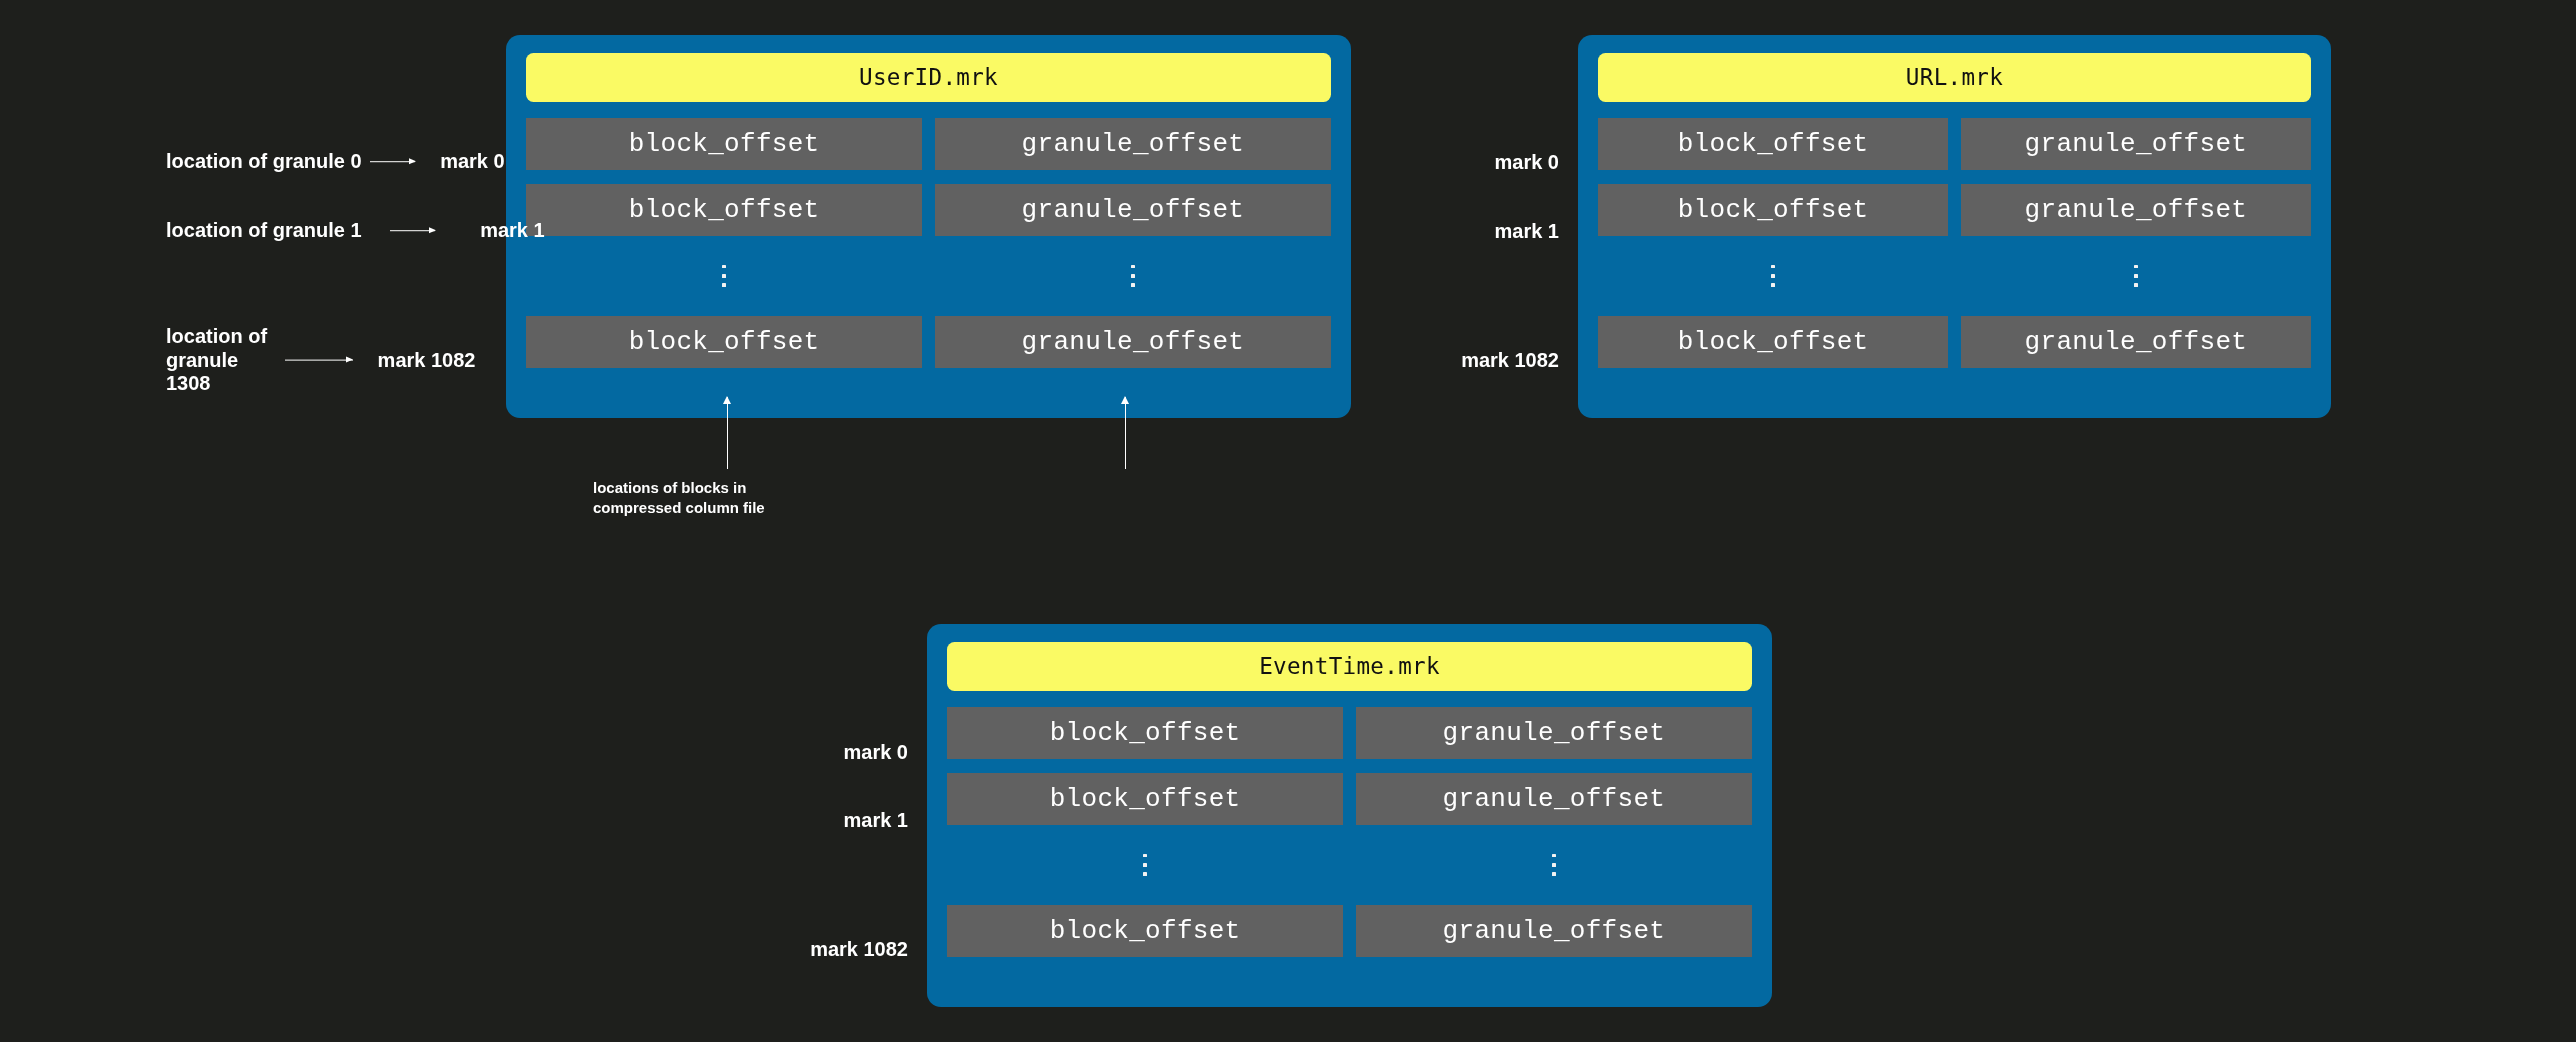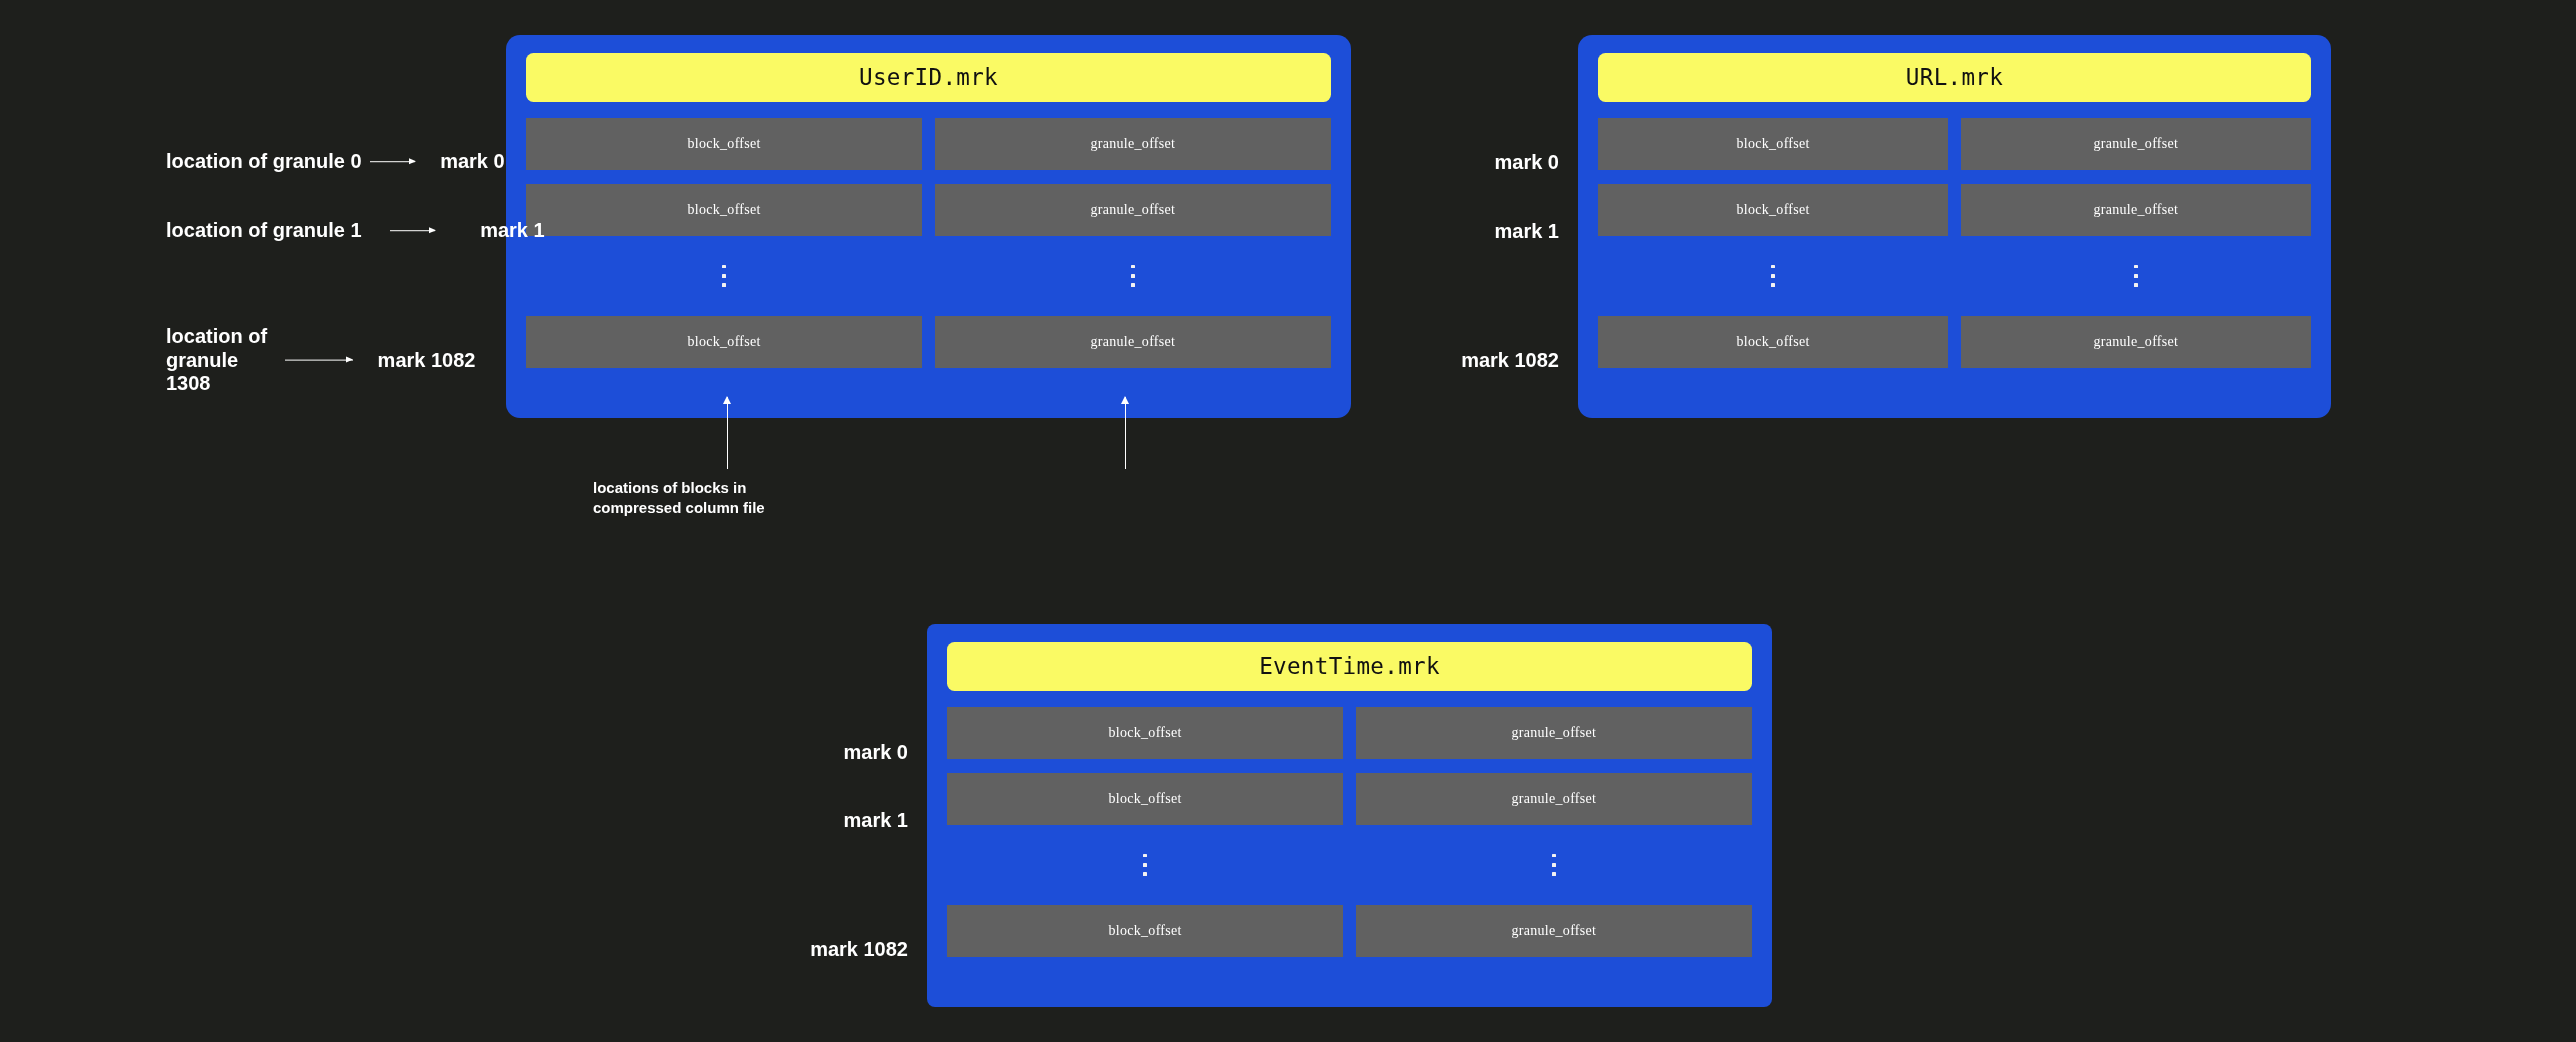--- a/index.html
+++ b/index.html
@@ -9,21 +9,21 @@
     font-family:"Liberation Sans", sans-serif;
     overflow:hidden;
     position:relative;
     -webkit-font-smoothing:antialiased;
   }
   .stage{position:absolute;inset:0;}
 
   
   .mrk-card{
     position:absolute;
-    background:#1d4ed8;
+    background:#0369a1;
     border-radius:14px;
     box-sizing:border-box;
     padding:17.6px 20px 25px 20px;
     display:flex;
     flex-direction:column;
   }
   .card-title{
     background:#fafa64;
     color:#111111;
     border-radius:7.5px;
@@ -44,22 +44,22 @@
     margin-bottom:14px;
   }
   .row.gap-row{height:52px;margin-bottom:14px;}
   .cell{
     flex:1;
     background:#616161;
     display:flex;
     align-items:center;
     justify-content:center;
     color:#ffffff;
-    font-family:Liberation Serif, serif;
-    font-size:14px;
+    font-family:Liberation Mono, monospace;
+    font-size:26px;
     letter-spacing:0.3px;
   }
   .cell-ellipsis{
     flex:1;
     background:transparent;
     display:flex;
     align-items:center;
     justify-content:center;
   }
   .vdots{
@@ -204,21 +204,21 @@
       </div>
 
       <div class="row" style="margin-bottom:0;">
         <div class="cell">block_offset</div>
         <div class="cell">granule_offset</div>
       </div>
 
     </div>
   </div>
 
-  <div class="mrk-card" style="left:927px;top:624px;width:845px;height:383px;border-radius:8px;">
+  <div class="mrk-card" style="left:927px;top:624px;width:845px;height:383px;">
     <div class="card-title">EventTime.mrk</div>
     <div class="rows">
 
       <div class="row">
         <div class="cell">block_offset</div>
         <div class="cell">granule_offset</div>
       </div>
 
       <div class="row">
         <div class="cell">block_offset</div>

